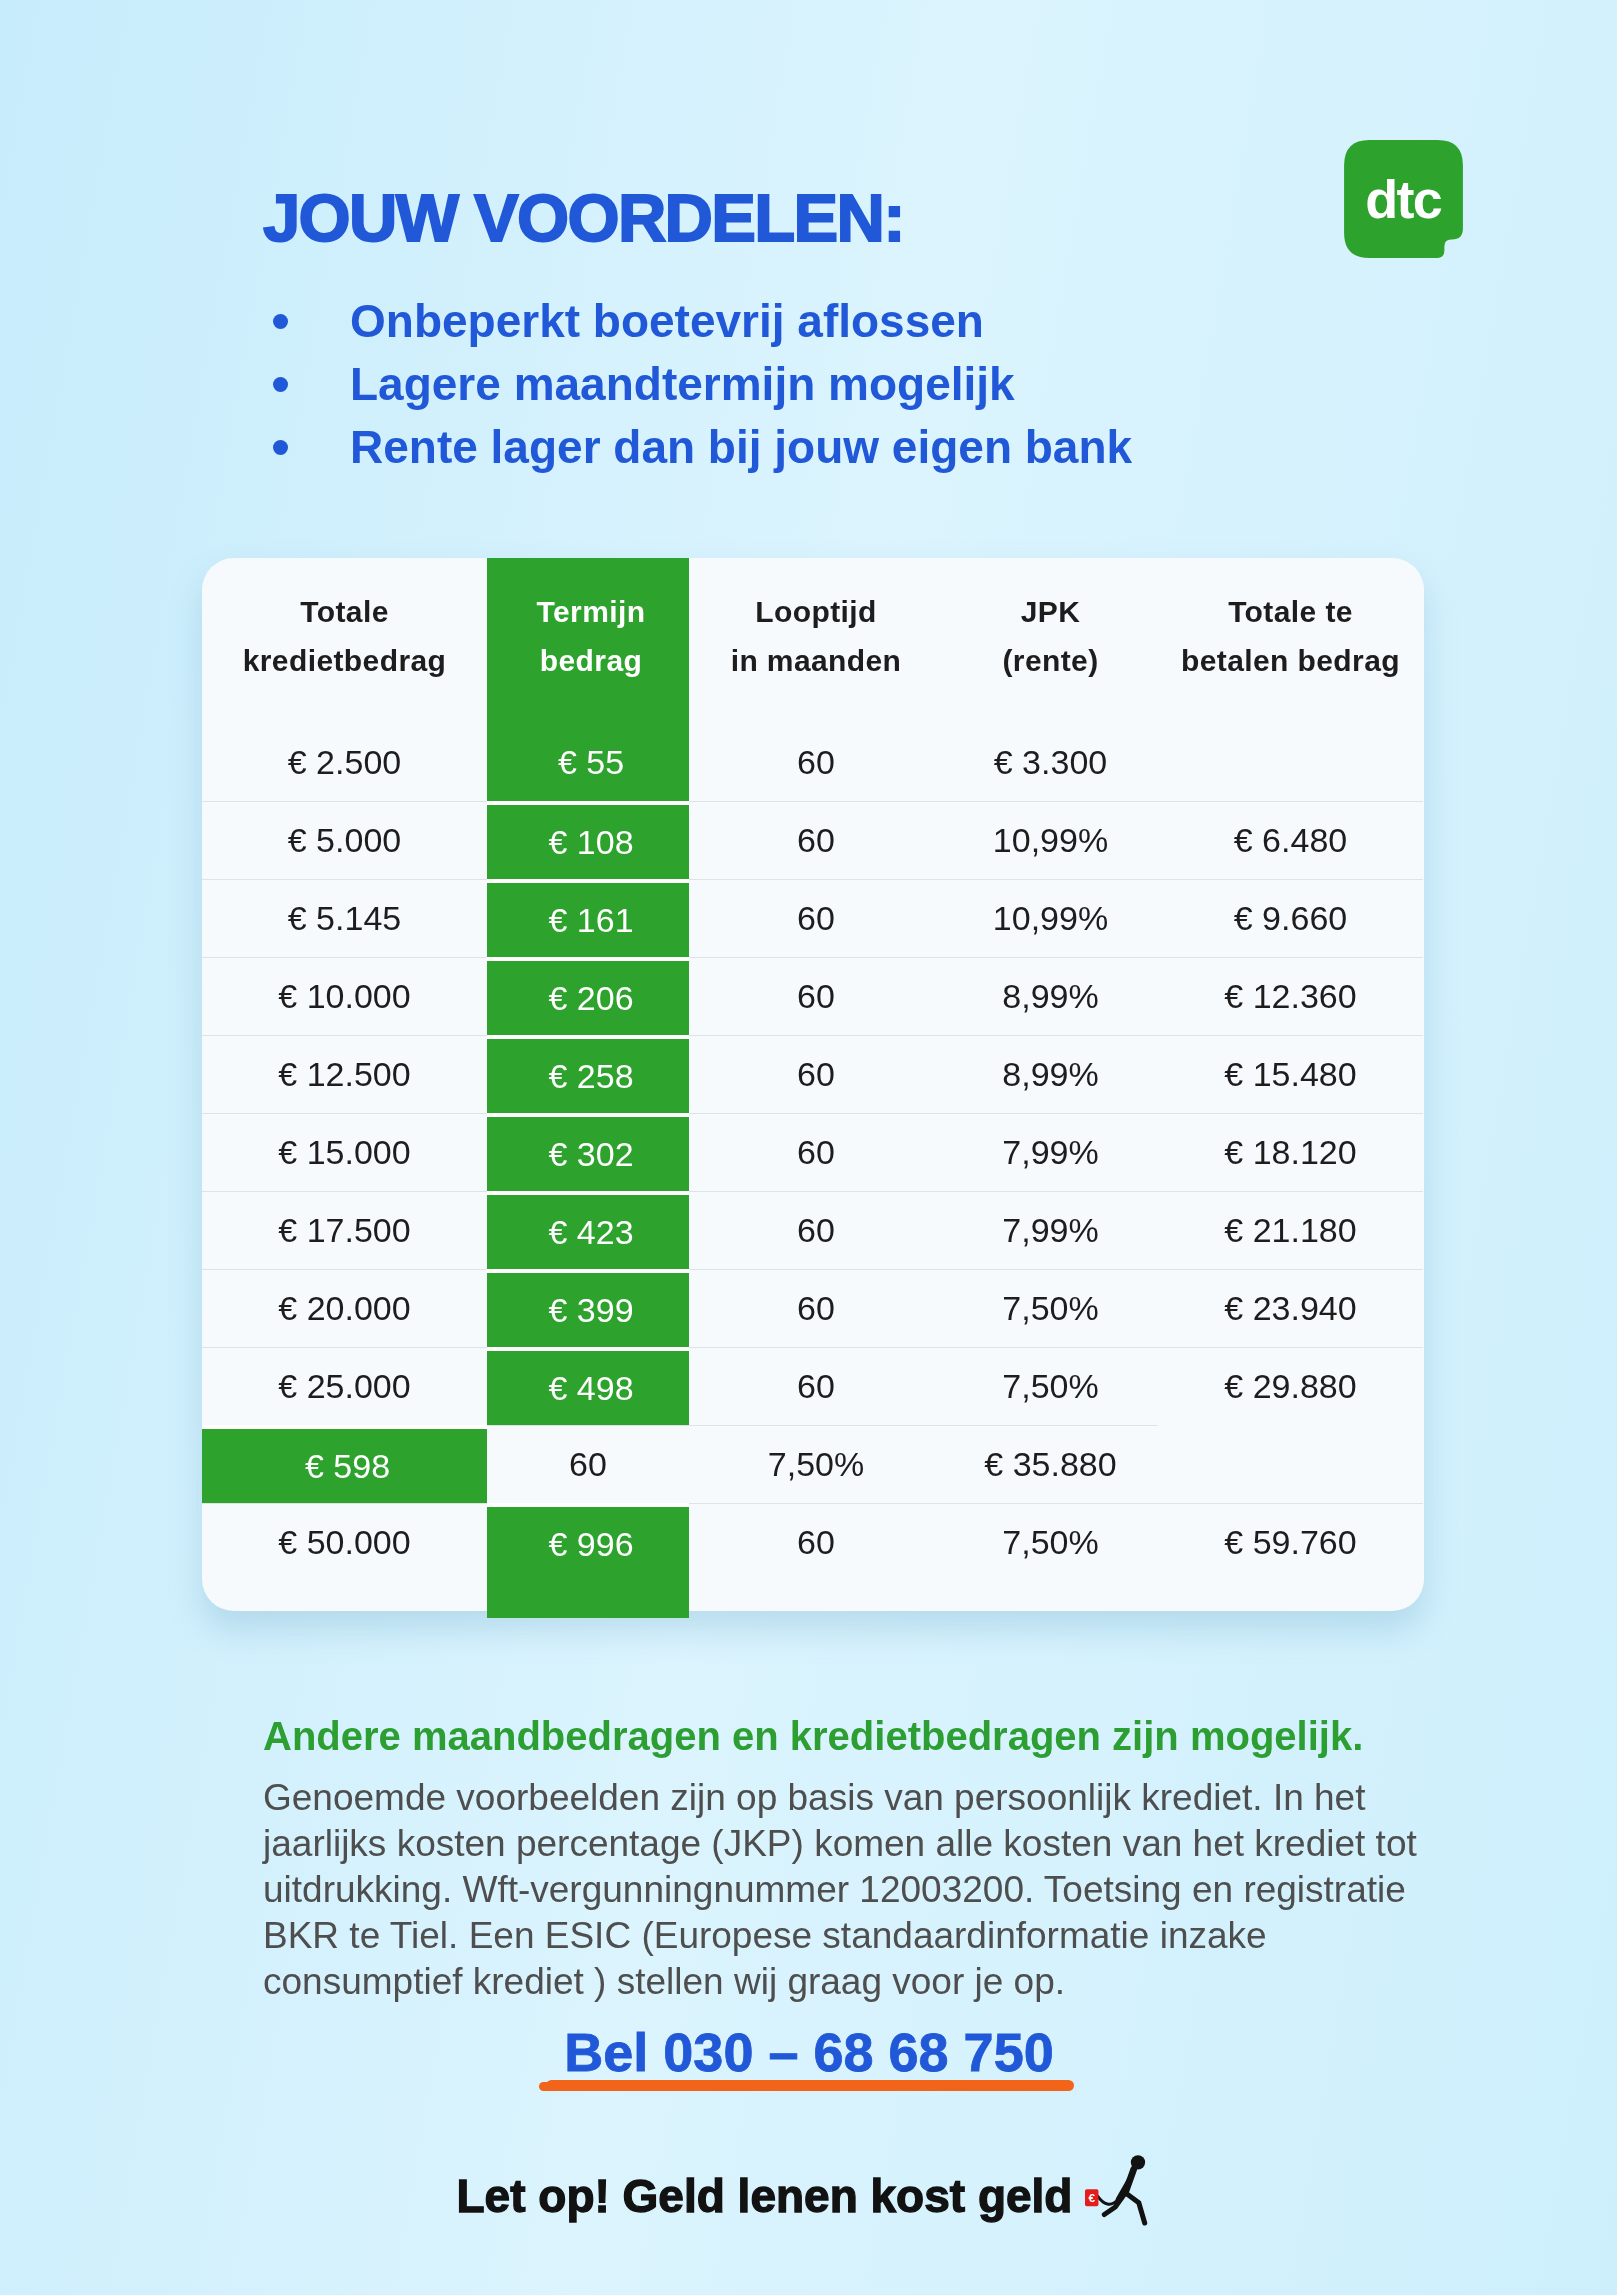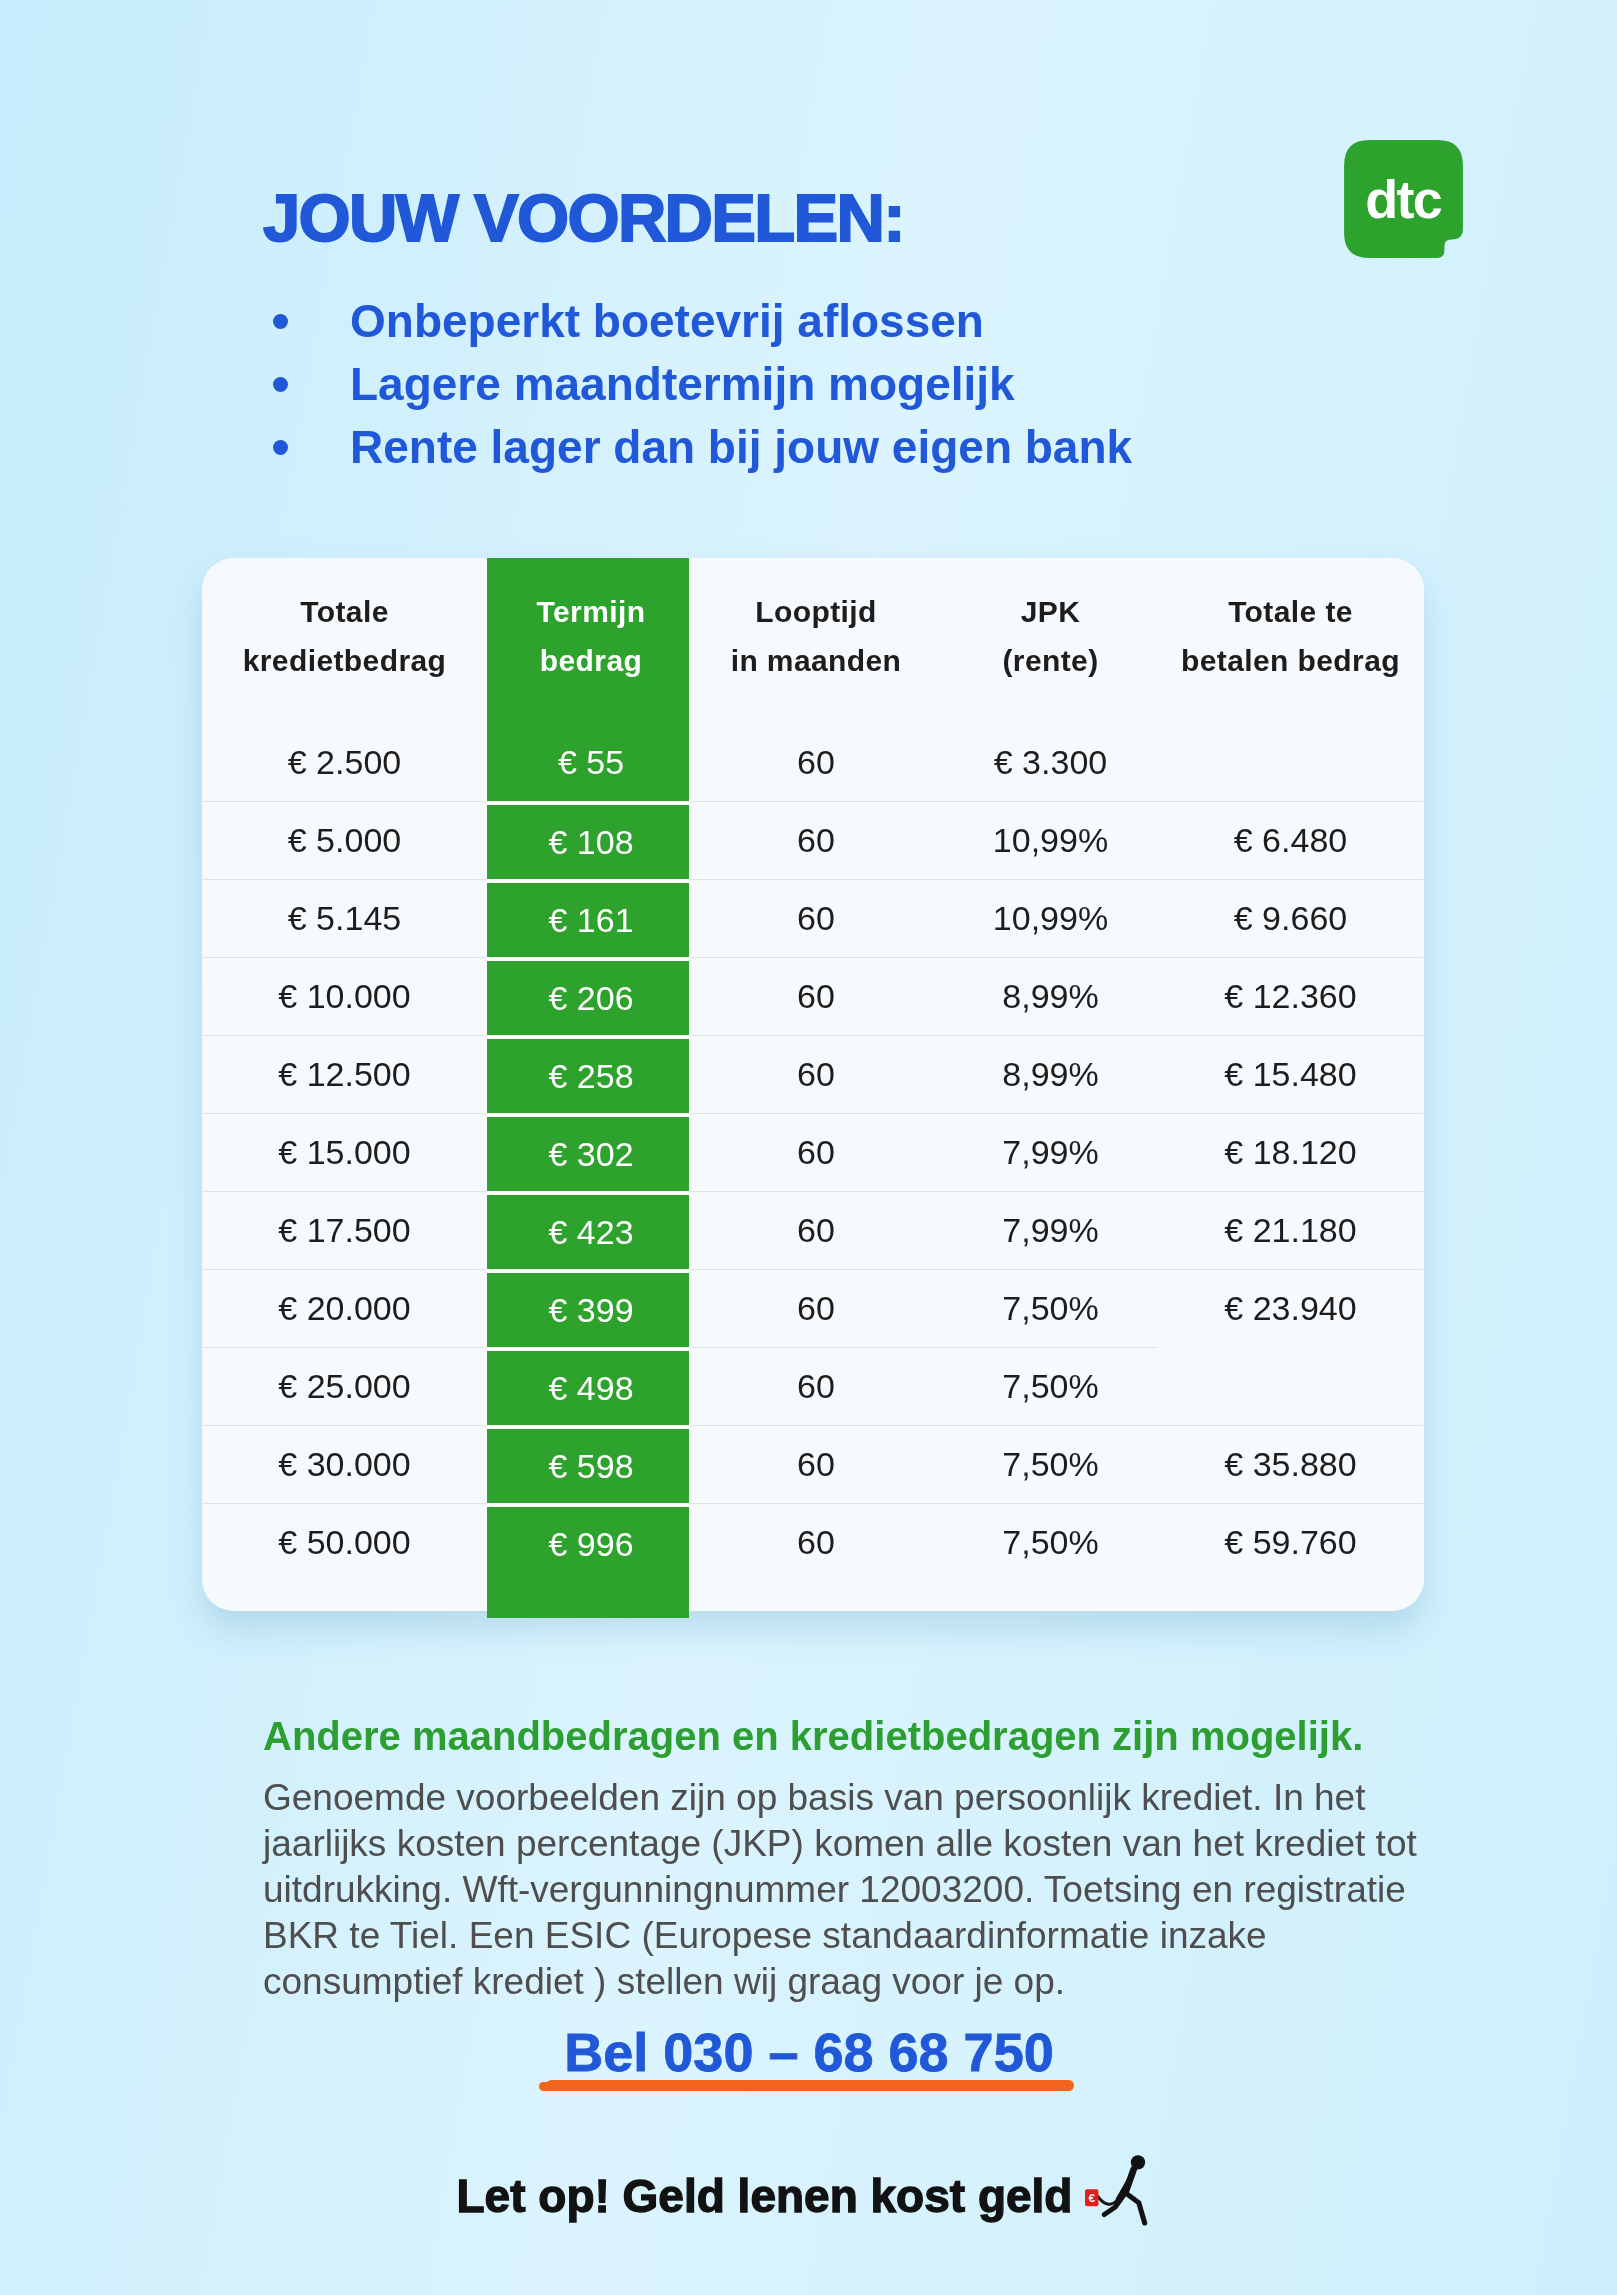--- a/index.html
+++ b/index.html
@@ -197,23 +197,23 @@
         <div class="cell green">€ 399</div>
         <div class="cell">60</div>
         <div class="cell">7,50%</div>
         <div class="cell">€ 23.940</div>
       </div>
       <div class="trow data">
         <div class="cell">€ 25.000</div>
         <div class="cell green">€ 498</div>
         <div class="cell">60</div>
         <div class="cell">7,50%</div>
-      </div>
-      <div class="trow data">
-        <div class="cell">€ 30.000</div>
+        <div class="cell">€ 29.880</div>
+      </div>
+      <div class="trow data">
         <div class="cell green">€ 598</div>
         <div class="cell">60</div>
         <div class="cell">7,50%</div>
         <div class="cell">€ 35.880</div>
       </div>
       <div class="trow data">
         <div class="cell">€ 50.000</div>
         <div class="cell green">€ 996</div>
         <div class="cell">60</div>
         <div class="cell">7,50%</div>

